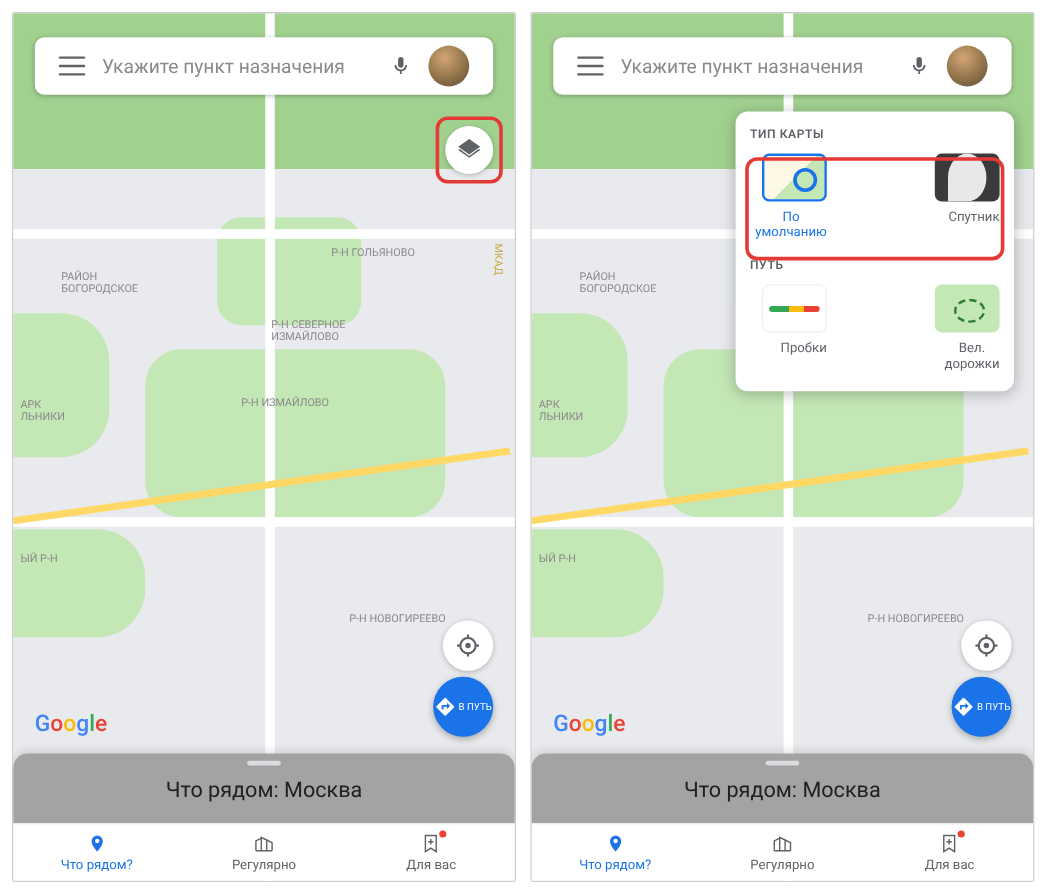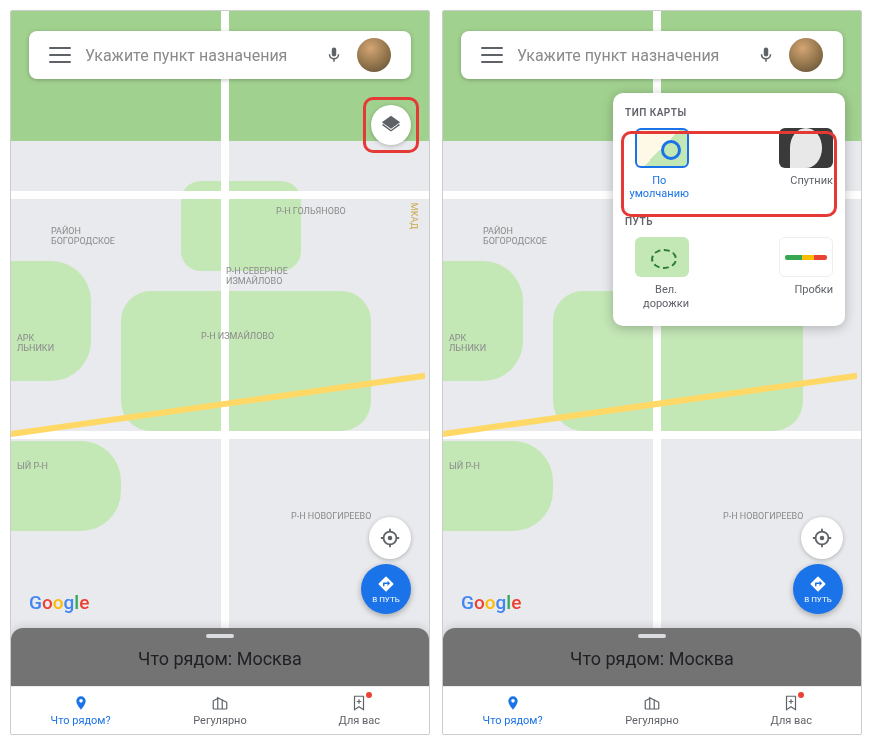--- a/index.html
+++ b/index.html
@@ -84,21 +84,21 @@
   display: flex; align-items: center; justify-content: center;
   cursor: pointer;
 }
 .go-btn {
   position: absolute;
   bottom: 120px; right: 18px;
   width: 50px; height: 50px;
   background: #1a73e8;
   border-radius: 50%;
   box-shadow: 0 2px 6px rgba(0,0,0,0.3);
-  display: flex; flex-direction: column; align-items: center; justify-content: center;
+  display: flex; flex-direction: row; align-items: center; justify-content: center;
   cursor: pointer;
   color: #fff;
   font-size: 8px;
   gap: 2px;
 }
 
 .google-logo {
   position: absolute;
   bottom: 120px; left: 18px;
   font-size: 19px;
@@ -106,21 +106,21 @@
 }
 .google-logo .b { color: #4285f4; }
 .google-logo .r { color: #ea4335; }
 .google-logo .y { color: #fbbc05; }
 .google-logo .g { color: #34a853; }
 
 .bottom-sheet {
   position: absolute;
   bottom: 48px; left: 0; right: 0;
   height: 58px;
-  background: #737373;
+  background: #a3a3a3;
   border-radius: 12px 12px 0 0;
   box-shadow: 0 -2px 8px rgba(0,0,0,0.12);
   display: flex; flex-direction: column; align-items: center;
   padding-top: 6px;
 }
 .sheet-handle { width: 28px; height: 4px; background: #dadce0; border-radius: 2px; }
 .sheet-title { color: #202124; font-size: 18px; margin-top: 10px; }
 
 .bottom-nav {
   position: absolute;
@@ -311,26 +311,26 @@
         <div class="p-label">По<br>умолчанию</div>
       </div>
       <div class="panel-item">
         <div class="thumb terrain"></div>
         <div class="p-label">Спутник</div>
       </div>
     </div>
     <div class="panel-heading">ПУТЬ</div>
     <div class="panel-row" style="margin-bottom:4px">
       <div class="panel-item">
+        <div class="thumb traffic"></div>
+        <div class="p-label">Пробки</div>
+      </div>
+      <div class="panel-item">
         <div class="thumb bike"></div>
         <div class="p-label">Вел.<br>дорожки</div>
-      </div>
-      <div class="panel-item">
-        <div class="thumb traffic"></div>
-        <div class="p-label">Пробки</div>
       </div>
     </div>
   </div>
   <div class="maptypes-highlight"></div>
 
   <div class="locate-btn">
     <svg width="22" height="22" viewBox="0 0 24 24">
         <circle cx="12" cy="12" r="7" fill="none" stroke="#5f6368" stroke-width="2"></circle>
         <circle cx="12" cy="12" r="2.5" fill="#5f6368"></circle>
         <path stroke="#5f6368" stroke-width="2" d="M12 2v3M12 19v3M2 12h3M19 12h3"></path>

